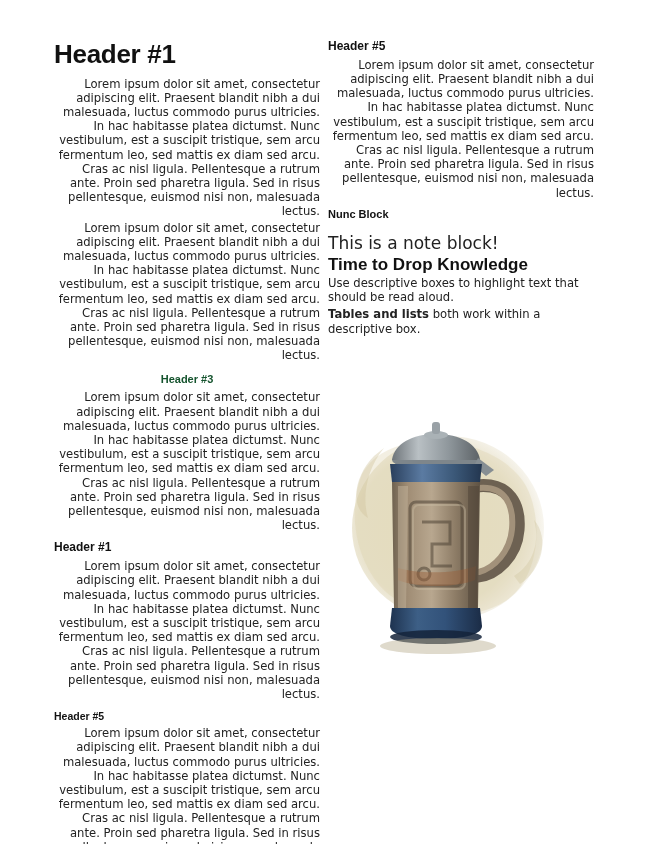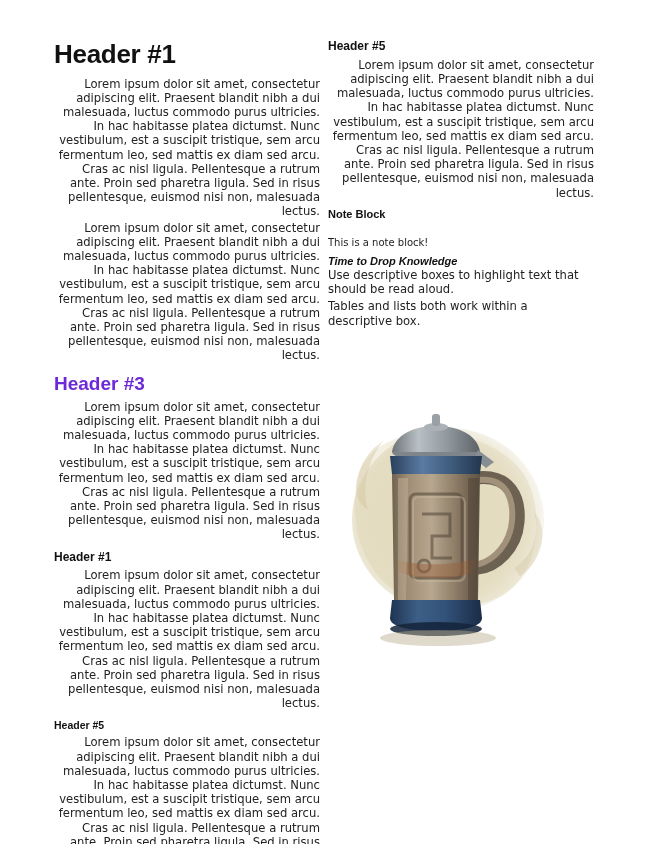--- a/index.html
+++ b/index.html
@@ -52,25 +52,26 @@
     font-family: "Liberation Sans", sans-serif;
     font-size: 20px;
     line-height: 1.1;
     font-weight: 700;
     margin: 10px 0 6px 0;
     color: #111111;
     letter-spacing: -0.2px;
   }
   h3.h3 {
     font-family: "Liberation Sans", sans-serif;
-    font-size: 19px;
+    font-size: 11px;
     line-height: 1.15;
     font-weight: 700;
     margin: 10px 0 5px 0;
-    color: #6d28d9;
+    color: #14532d;
+    text-align: center;
   }
   h4.h4 {
     font-family: "Liberation Sans", sans-serif;
     font-size: 12px;
     line-height: 1.15;
     font-weight: 700;
     margin: 9px 0 4px 0;
     color: #111111;
   }
   h5.h5 {
@@ -94,41 +95,40 @@
   }
   .note-title {
     font-family: "Liberation Sans", sans-serif;
     font-size: 11px;
     font-weight: 700;
     margin: 8px 0 1px 0;
     color: #111111;
   }
   .note-text {
     font-family: "DejaVu Sans", sans-serif;
-    font-size: 10px;
+    font-size: 17px;
     line-height: 14.2px;
     margin: 16px 0 3px 0;
     color: #222222;
   }
   .desc-title {
     font-family: "Liberation Sans", sans-serif;
-    font-size: 11px;
+    font-size: 17px;
     font-weight: 700;
     margin: 5px 0 1px 0;
     color: #111111;
-    font-style: italic;
   }
   .desc-text {
     font-family: "DejaVu Sans", sans-serif;
     font-size: 11.6px;
     line-height: 14.2px;
     margin: 0 0 3px 0;
     color: #222222;
   }
-  .desc-text b { font-weight: 400; text-align: right; }
+  .desc-text b { font-weight: 700; text-align: right; }
 
   .figure {
     position: relative;
     margin-top: 42px;
     width: 266px;
     height: 290px;
   }
   .figure svg { display: block; }
 </style>
 </head>
@@ -154,21 +154,21 @@
       <p class="body">Lorem ipsum dolor sit amet, consectetur adipiscing elit. Praesent blandit nibh a dui malesuada, luctus commodo purus ultricies. In hac habitasse platea dictumst. Nunc vestibulum, est a suscipit tristique, sem arcu fermentum leo, sed mattis ex diam sed arcu. Cras ac nisl ligula. Pellentesque a rutrum ante. Proin sed pharetra ligula. Sed in risus pellentesque, euismod nisi non, malesuada lectus.</p>
 
     </div>
 
     <div class="col col-right">
 
       <h4 class="h4">Header #5</h4>
       <p class="body">Lorem ipsum dolor sit amet, consectetur adipiscing elit. Praesent blandit nibh a dui malesuada, luctus commodo purus ultricies. In hac habitasse platea dictumst. Nunc vestibulum, est a suscipit tristique, sem arcu fermentum leo, sed mattis ex diam sed arcu. Cras ac nisl ligula. Pellentesque a rutrum ante. Proin sed pharetra ligula. Sed in risus pellentesque, euismod nisi non, malesuada lectus.</p>
 
       <div>
-        <div class="note-title">Note Block</div>
+        <div class="note-title">Nunc Block</div>
         <div class="note-text">This is a note block!</div>
       </div>
 
       <div>
         <div class="desc-title">Time to Drop Knowledge</div>
         <div class="desc-text">Use descriptive boxes to highlight text that should be read aloud.</div>
         <div class="desc-text"><b>Tables and lists</b><span> both work within a descriptive box.</span></div>
       </div>
 
       <div class="figure">

